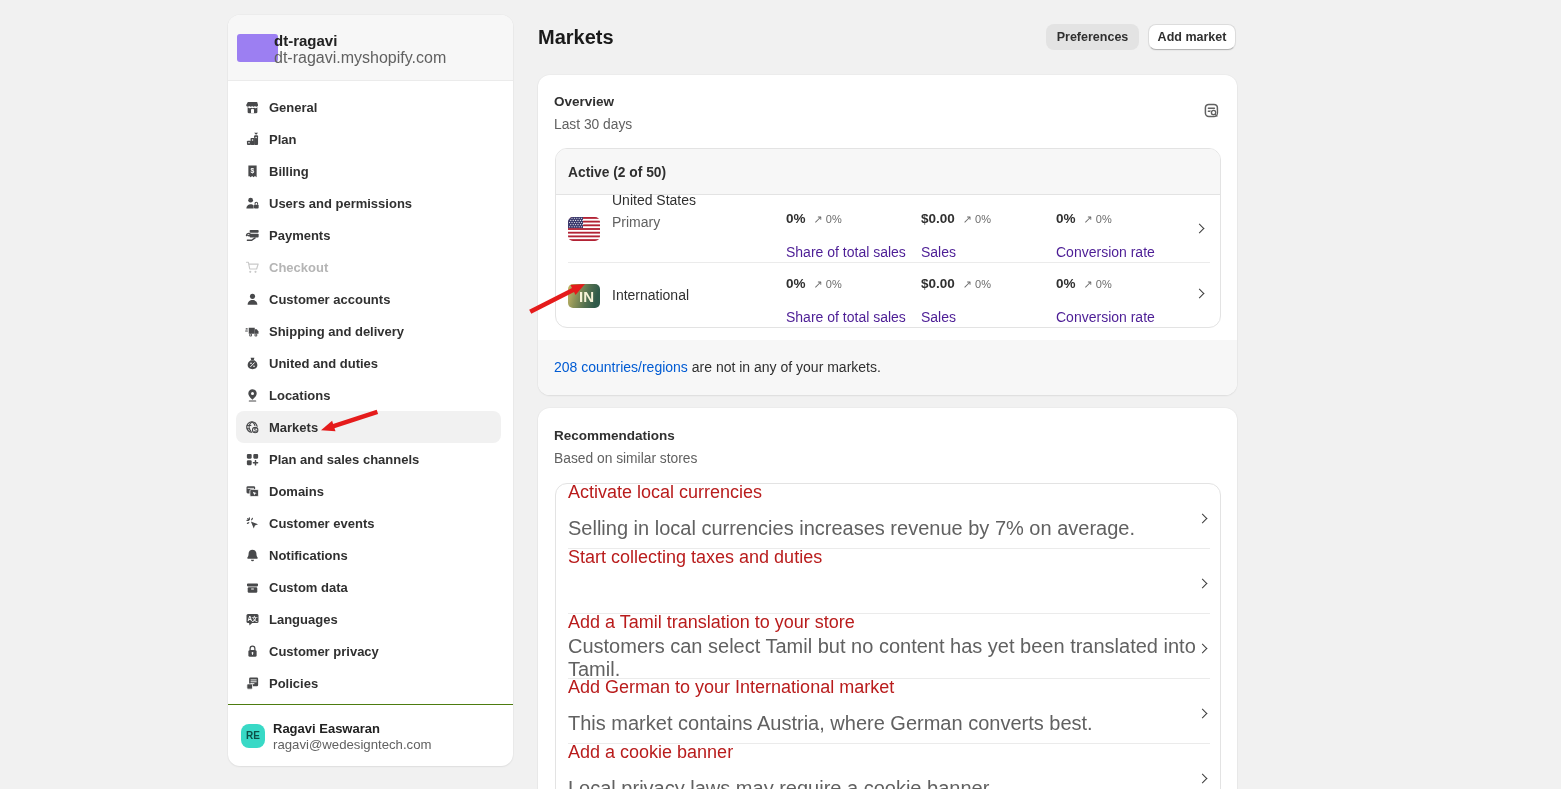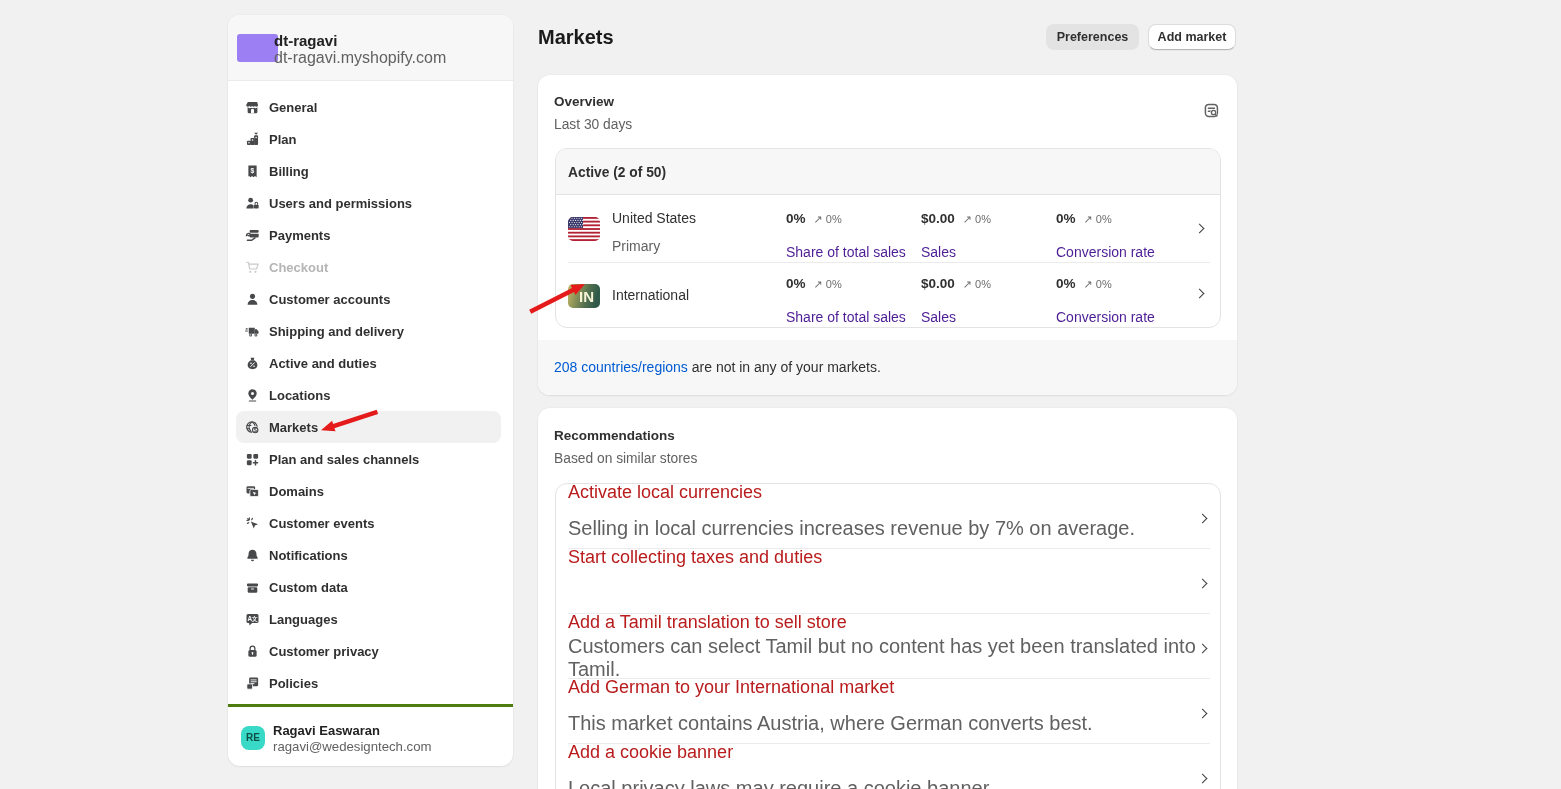--- a/index.html
+++ b/index.html
@@ -11,21 +11,21 @@
 #sb-head { position:absolute; left:0; top:0; width:100%; height:66px; background:#f7f7f7; border-bottom:1px solid #ebebeb; }
 #sb-head .av { position:absolute; left:9px; top:19px; width:28px; height:28px; border-radius:3px; background:#9c7ff2; color:#fff; font-size:11px; font-weight:600; text-align:center; line-height:28px;padding-left:41px; }
 #sb-head .t1 { position:absolute; left:46px; top:25px; font-size:15px; font-weight:700; color:#222; transform:translateY(-50%); }
 #sb-head .t2 { position:absolute; left:46px; top:42.5px; font-size:16px; color:#616161; transform:translateY(-50%); }
 #nav { position:absolute; left:8px; top:76px; width:269px; }
 .ni { position:relative; height:32px; border-radius:8px; }
 .ni.sel { background:#f1f1f1; width:265px; }
 .ni svg { position:absolute; left:8.5px; top:8.5px; width:15px; height:15px; }
 .ni .lb { position:absolute; left:33px; top:16px; transform:translateY(-50%); font-size:13px; font-weight:600; color:#303030; white-space:nowrap; }
 .ni.dis .lb { color:#b5b5b5; }
-#sb-foot { position:absolute; left:0; top:689px; width:100%; border-top:3px solid #4d7c0f; height:62px; }
+#sb-foot { position:absolute; left:0; top:689px; width:100%; border-top:1px solid #4d7c0f; height:62px; }
 #sb-foot .av { position:absolute; left:13px; top:19px; width:24px; height:24px; border-radius:8px; background:#38d9c6; color:#0c5048; font-size:10px; font-weight:700; text-align:center; line-height:24px; }
 #sb-foot .t1 { position:absolute; left:45px; top:22.5px; transform:translateY(-50%); font-size:13px; font-weight:700; color:#222; }
 #sb-foot .t2 { position:absolute; left:45px; top:38.5px; transform:translateY(-50%); font-size:13.2px; color:#616161; }
 
 
 #h1 { left:538px; top:37px; transform:translateY(-50%); font-size:20px; font-weight:700; color:#1a1a1a; }
 .btn { position:absolute; top:24px; height:26px; border-radius:8px; font-size:12.5px; font-weight:600; color:#303030; text-align:center; line-height:26px; }
 #btn-pref { left:1046px; width:93px; background:#e3e3e3; }
 #btn-add { left:1148px; width:88px; background:#fff; border:1px solid #dcdcdc; border-bottom-color:#b5b5b5; line-height:24px; box-shadow:0 1px 1px rgba(0,0,0,.04); }
 
@@ -147,21 +147,21 @@
         <span class="lb">Shipping and delivery</span>
       </div>
       <div class="ni ">
         <svg viewBox="0 0 20 20">
           <path fill="#48494b" d="M7.8 5.5h4.4c2.8 1.3 4.3 3.8 4.3 6.5 0 3.2-2.5 5.5-6.5 5.5s-6.5-2.3-6.5-5.5c0-2.7 1.5-5.2 4.3-6.5z"></path>
           <path fill="#48494b" d="M7.5 2.3h5l-.8 3H8.3z"></path>
           <path stroke="#fff" stroke-width="1.3" stroke-linecap="round" d="M7.5 14.2l5-5.2"></path>
           <circle fill="#fff" cx="8" cy="9.8" r="1.1"></circle>
           <circle fill="#fff" cx="12" cy="13.6" r="1.1"></circle>
         </svg>
-        <span class="lb">Active and duties</span>
+        <span class="lb">United and duties</span>
       </div>
       <div class="ni ">
         <svg viewBox="0 0 20 20">
           <path fill="#48494b" d="M10 1.8c3.2 0 5.6 2.4 5.6 5.5 0 2.4-1.7 4.8-5.6 8.4-3.9-3.6-5.6-6-5.6-8.4 0-3.1 2.4-5.5 5.6-5.5z"></path>
           <circle fill="#fff" cx="10" cy="7.2" r="2"></circle>
           <rect fill="#48494b" x="5" y="16.5" width="10" height="1.5" rx=".75"></rect>
         </svg>
         <span class="lb">Locations</span>
       </div>
       <div class="ni sel">
@@ -301,22 +301,22 @@
             <circle cx="9.999999999999998" cy="7.6000000000000005" r=".55" fill="#fff"></circle>
             <circle cx="12.399999999999999" cy="7.6000000000000005" r=".55" fill="#fff"></circle>
             <circle cx="14.799999999999999" cy="7.6000000000000005" r=".55" fill="#fff"></circle>
             <circle cx="1.6" cy="9.700000000000001" r=".55" fill="#fff"></circle>
             <circle cx="4" cy="9.700000000000001" r=".55" fill="#fff"></circle>
             <circle cx="6.4" cy="9.700000000000001" r=".55" fill="#fff"></circle>
             <circle cx="8.799999999999999" cy="9.700000000000001" r=".55" fill="#fff"></circle>
             <circle cx="11.2" cy="9.700000000000001" r=".55" fill="#fff"></circle>
             <circle cx="13.6" cy="9.700000000000001" r=".55" fill="#fff"></circle>
  </svg></div>
-      <div class="nm" style="top:22px;">United States</div>
-      <div class="sub" style="top:50px;">Primary</div>
+      <div class="nm" style="top:4px;">United States</div>
+      <div class="sub" style="top:26px;">Primary</div>
     </div>
     <div style="position:absolute;left:12px;top:113px;width:642px;border-bottom:1px solid #ebebeb;"></div>
     <div class="mrow" style="top:114px;">
       <div class="flag" id="inflag" style="background: linear-gradient(105deg, rgb(201, 186, 105) 0%, rgb(142, 148, 88) 28%, rgb(83, 112, 79) 58%, rgb(47, 90, 73) 85%);">
           <span style="position:absolute;left:11px;top:3.5px;font-size:15px;font-weight:700;color:#f6f3d8;">IN</span>
         </div>
       <div class="nm" style="top:32px;">International</div>
     </div>
   <div class="stat" style="left:230px;top:60px;">
         <div><span class="v">0%</span><span class="d">↗&nbsp;0%</span></div>
@@ -359,21 +359,21 @@
         <div class="s">Selling in local currencies increases revenue by 7% on average.</div>
     <div class="bd"></div>
     <div class="chev" style="left:631px;top:30.5px;"></div>
   </div>
       <div class="rrow" style="top:65px;">
     <div class="t">Start collecting taxes and duties</div>
     <div class="bd"></div>
     <div class="chev" style="left:631px;top:30.5px;"></div>
   </div>
       <div class="rrow" style="top:130px;">
-    <div class="t">Add a Tamil translation to sell store</div>
+    <div class="t">Add a Tamil translation to your store</div>
         <div class="s">Customers can select Tamil but no content has yet been translated into Tamil.</div>
     <div class="bd"></div>
     <div class="chev" style="left:631px;top:30.5px;"></div>
   </div>
       <div class="rrow" style="top:195px;">
     <div class="t">Add German to your International market</div>
         <div class="s">This market contains Austria, where German converts best.</div>
     <div class="bd"></div>
     <div class="chev" style="left:631px;top:30.5px;"></div>
   </div>

